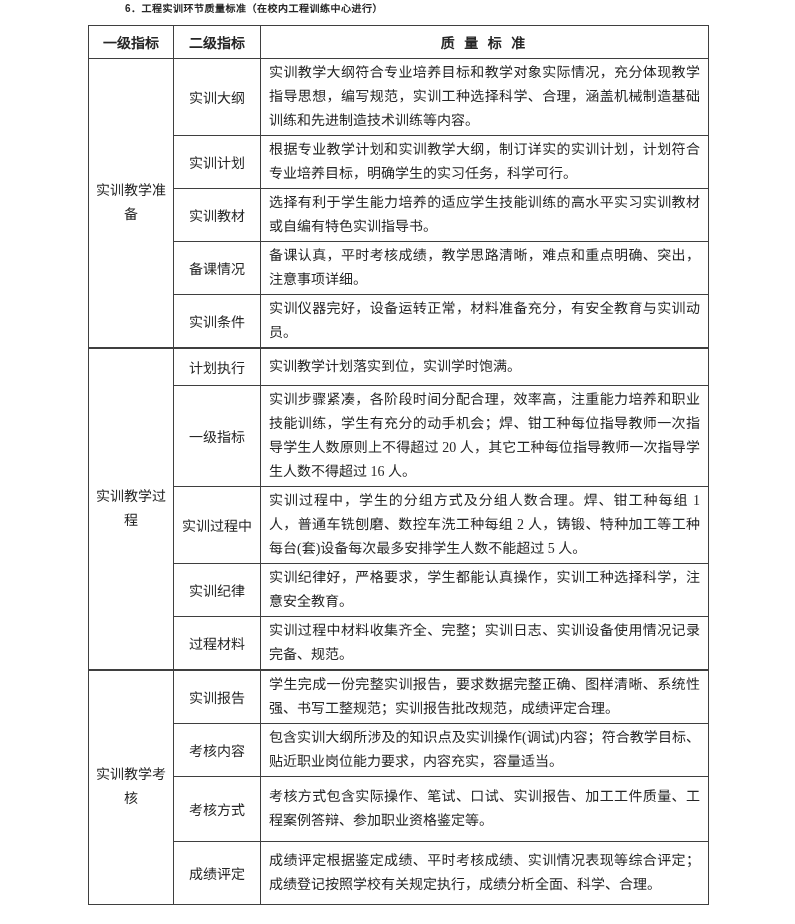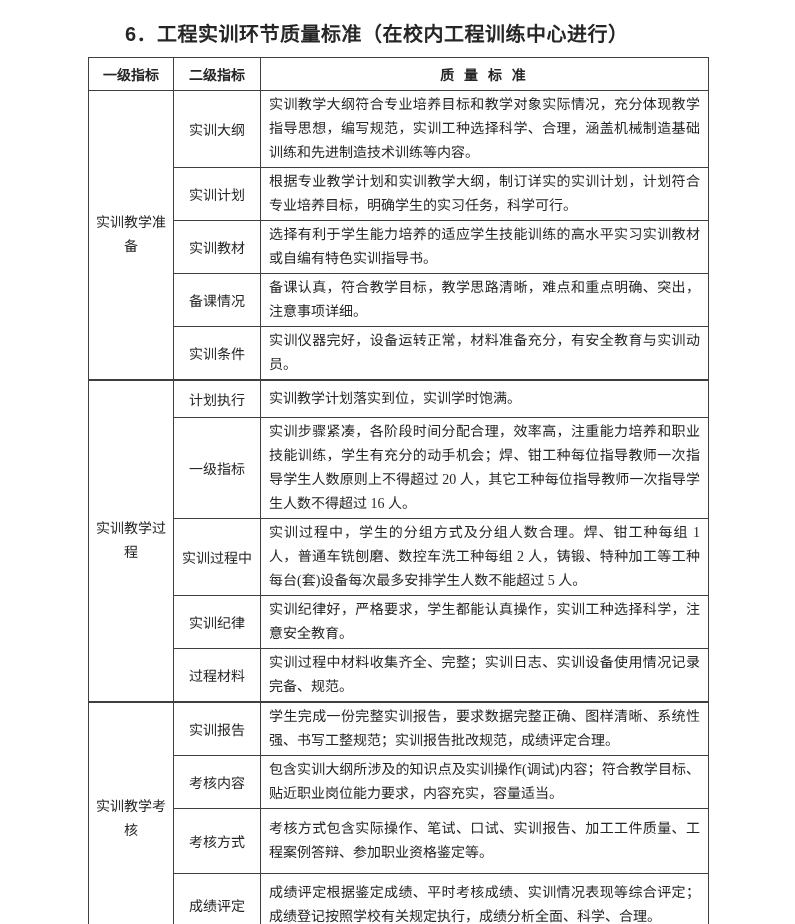--- a/index.html
+++ b/index.html
@@ -12,23 +12,23 @@
   body{
     width:795px;height:924px;
     background:var(--page-bg);
     color:var(--text-color);
     font-family:"Liberation Serif","DejaVu Serif",serif;
     overflow:hidden;
     position:relative;
   }
   .page{position:absolute;top:0;left:0;width:795px;height:924px;}
   .title{
-    margin:18px 0 0 125px;
+    margin:0 0 0 125px;
     font-family:"Liberation Sans","DejaVu Sans",sans-serif;
-    font-size:20px;
+    font-size:10px;
     font-weight:bold;
     letter-spacing:0.5px;
     color:var(--text-color);
   }
   table.qtable{
     border-collapse:collapse;
     table-layout:fixed;
     width:620px;
     margin:10px 0 0 88px;
     border:1px solid var(--border-color);
@@ -42,21 +42,21 @@
     color:var(--text-color);
   }
   .qtable th{
     font-family:"Liberation Sans","DejaVu Sans",sans-serif;
     font-size:14px;
     font-weight:bold;
     text-align:center;
     padding:4px 2px;
     margin-left:31px;
   }
-  th.h3{letter-spacing:3px;}
+  th.h3{letter-spacing:3px;font-family:Liberation Serif, serif;}
   td.lv1{
     text-align:center;
     font-size:14px;
     line-height:24px;
     padding:2px 6px;
   }
   td.lv2{
     text-align:center;
     font-size:14px;
     padding:2px 4px;
@@ -100,21 +100,21 @@
       <tr style="height:51px">
         <td class="lv2">实训计划</td>
         <td class="std">根据专业教学计划和实训教学大纲，制订详实的实训计划，计划符合专业培养目标，明确学生的实习任务，科学可行。</td>
       </tr>
       <tr style="height:49px">
         <td class="lv2">实训教材</td>
         <td class="std">选择有利于学生能力培养的适应学生技能训练的高水平实习实训教材或自编有特色实训指导书。</td>
       </tr>
       <tr style="height:52px">
         <td class="lv2">备课情况</td>
-        <td class="std">备课认真，符合教学目标，教学思路清晰，难点和重点明确、突出，注意事项详细。</td>
+        <td class="std">备课认真，平时考核成绩，教学思路清晰，难点和重点明确、突出，注意事项详细。</td>
       </tr>
       <tr style="height:40px">
         <td class="lv2">实训条件</td>
         <td class="std">实训仪器完好，设备运转正常，材料准备充分，有安全教育与实训动员。</td>
       </tr>
 
       <tr class="gstart" style="height:37px">
         <td class="lv1" rowspan="5">实训教学过程</td>
         <td class="lv2">计划执行</td>
         <td class="std">实训教学计划落实到位，实训学时饱满。</td>

